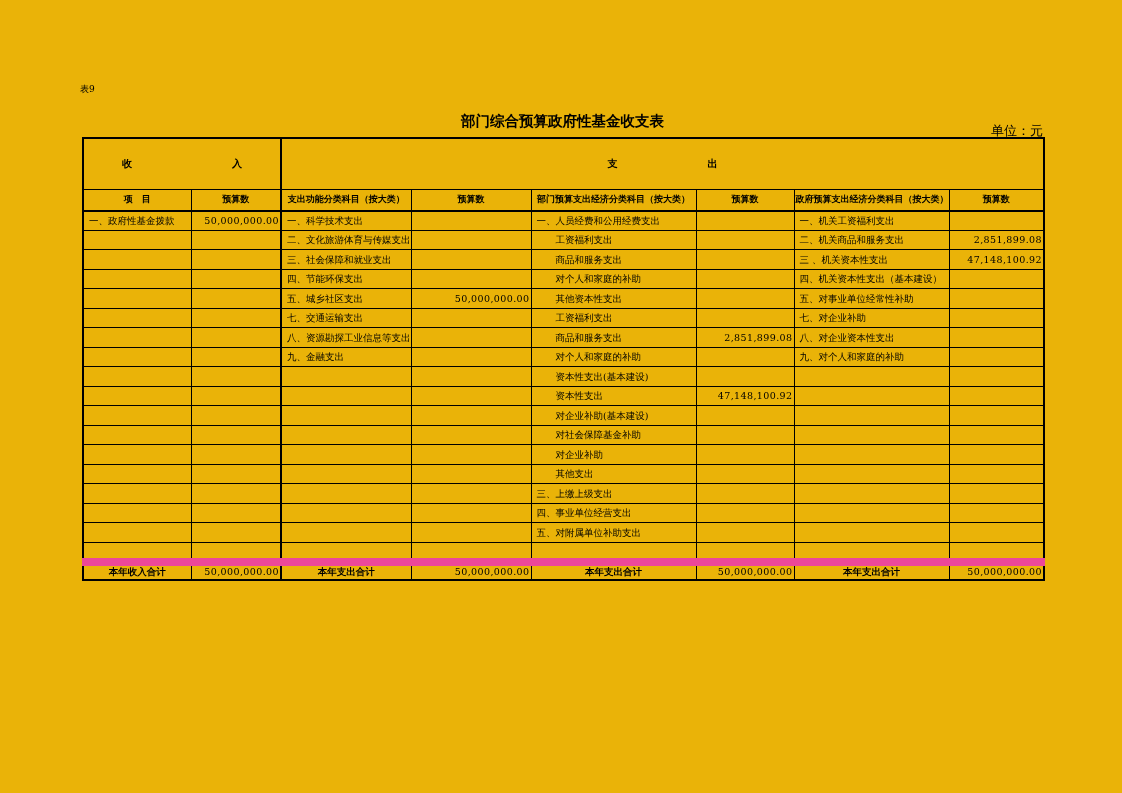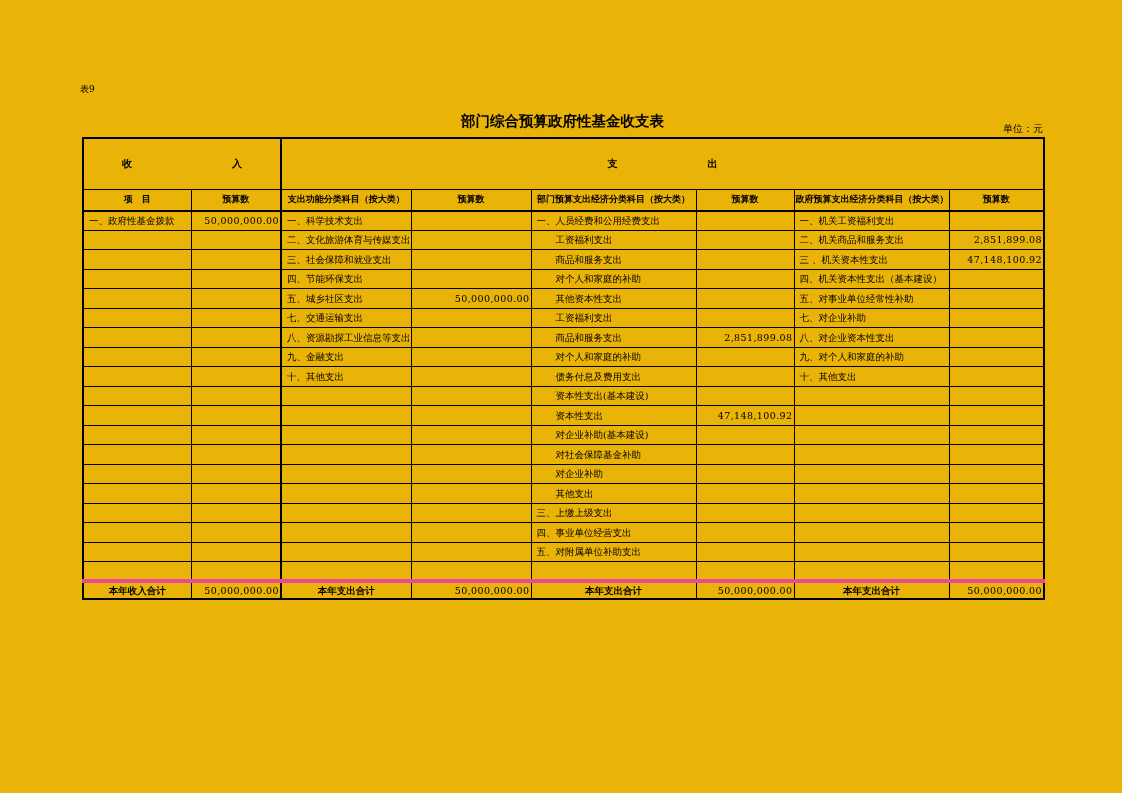--- a/index.html
+++ b/index.html
@@ -17,21 +17,21 @@
     font-size: 9px;
   }
   .title {
     position: absolute; left: 82px; top: 112px; width: 961px;
     text-align: center;
     font-size: 14.5px; font-weight: bold;
     font-family: "DejaVu Sans", "Liberation Sans", sans-serif;
   }
   .unit {
     position: absolute; left: 82px; top: 122px; width: 961px;
-    text-align: right; font-size: 10px;
+    text-align: right; font-size: 13px;
   }
 
   table.budget {
     position: absolute; left: 82px; top: 137px; width: 961px;
     border-collapse: collapse; table-layout: fixed;
     border: 2px solid #000;
   }
   th, td {
     border: 1px solid #000;
     overflow: hidden; white-space: pre;
@@ -51,21 +51,21 @@
 
   th.hdr {
     font-weight: bold; font-size: 9px; text-align: center;
     border-bottom: 2px solid #000;
   }
   .thickL { border-left: 2px solid #000; }
 
   td.lbl { text-align: left; padding-left: 5px; }
   td.val { text-align: right; padding-right: 1px; letter-spacing: 0.4px; }
 
-  tfoot td { border-top: 4px solid #ec4899; }
+  tfoot td { border-top: 8px solid #ec4899; }
   tfoot td.tlabel { font-weight: bold; text-align: center; }
   tfoot td.val { font-weight: normal; }
 </style>
 </head>
 <body>
 
 <div class="page">
 
   <div class="tag">表9</div>
   <div class="title">部门综合预算政府性基金收支表</div>
@@ -185,30 +185,20 @@
           <td class="lbl thickL">九、金融支出</td>
           <td class="val"></td>
           <td class="lbl">　　对个人和家庭的补助</td>
           <td class="val"></td>
           <td class="lbl">九、对个人和家庭的补助</td>
           <td class="val"></td>
         </tr>
         <tr>
           <td class="lbl"></td>
           <td class="val"></td>
-          <td class="lbl thickL">十、其他支出</td>
-          <td class="val"></td>
-          <td class="lbl">　　债务付息及费用支出</td>
-          <td class="val"></td>
-          <td class="lbl">十、其他支出</td>
-          <td class="val"></td>
-        </tr>
-        <tr>
-          <td class="lbl"></td>
-          <td class="val"></td>
           <td class="lbl thickL"></td>
           <td class="val"></td>
           <td class="lbl">　　资本性支出(基本建设)</td>
           <td class="val"></td>
           <td class="lbl"></td>
           <td class="val"></td>
         </tr>
         <tr>
           <td class="lbl"></td>
           <td class="val"></td>

